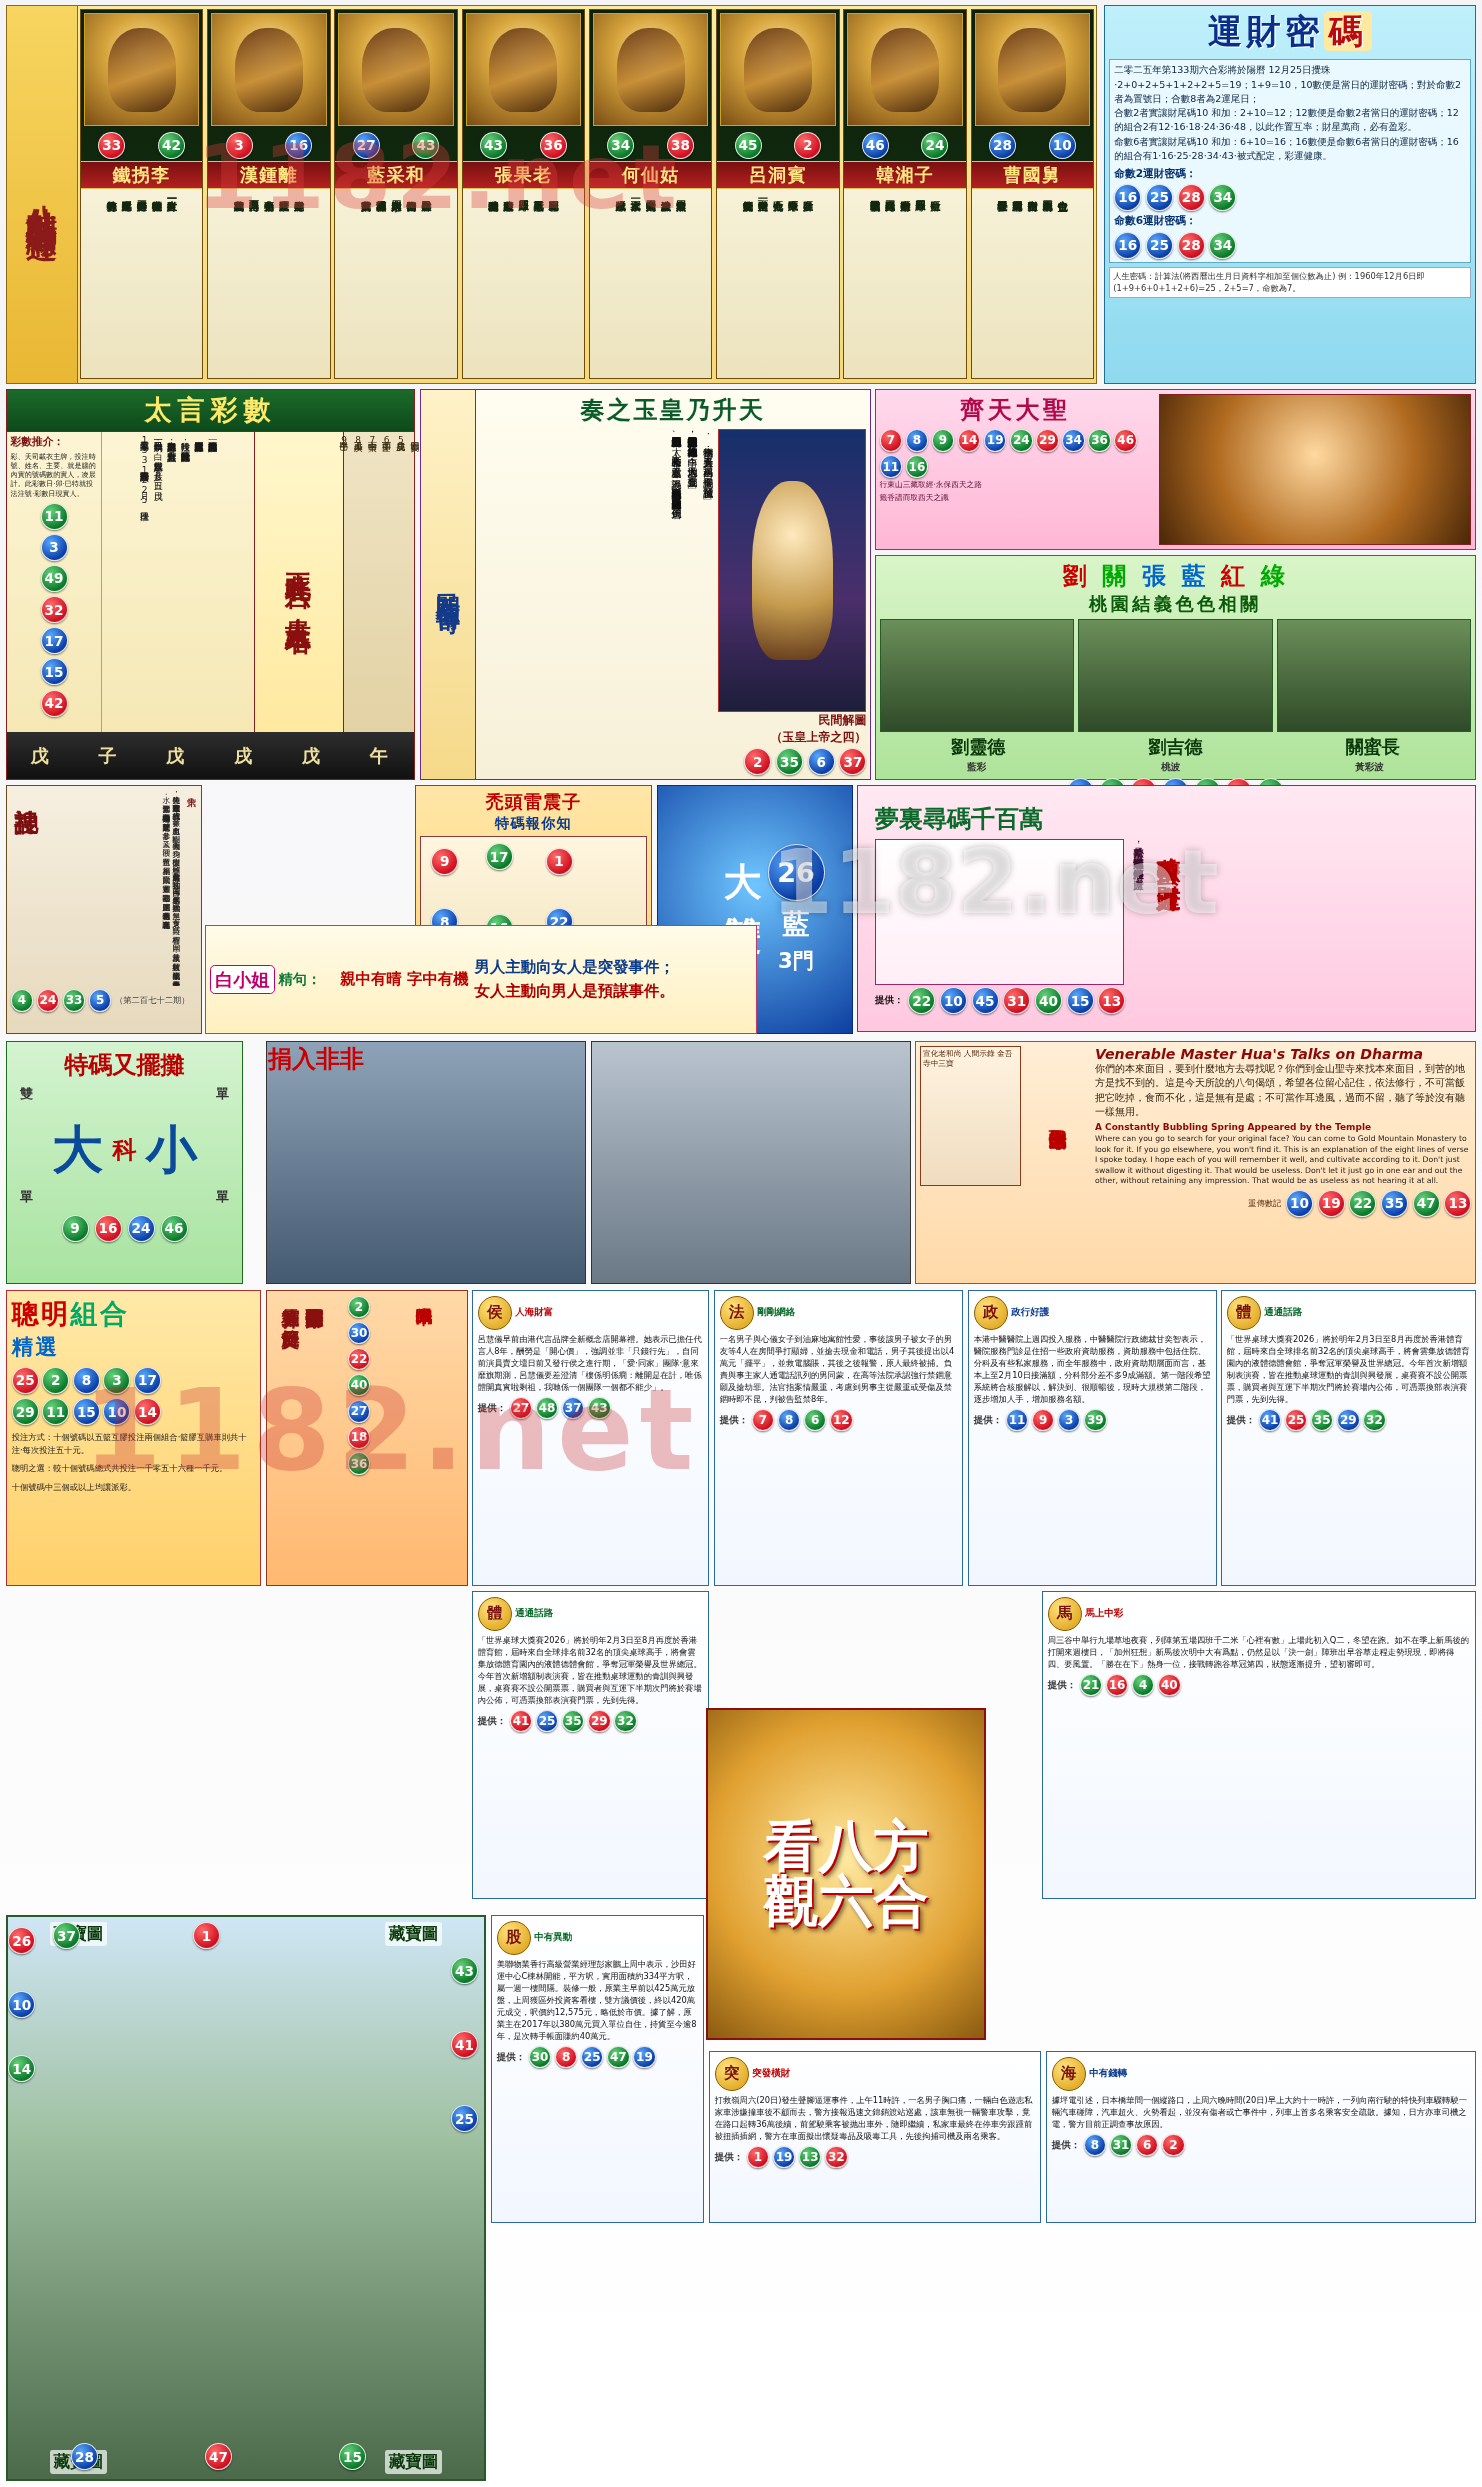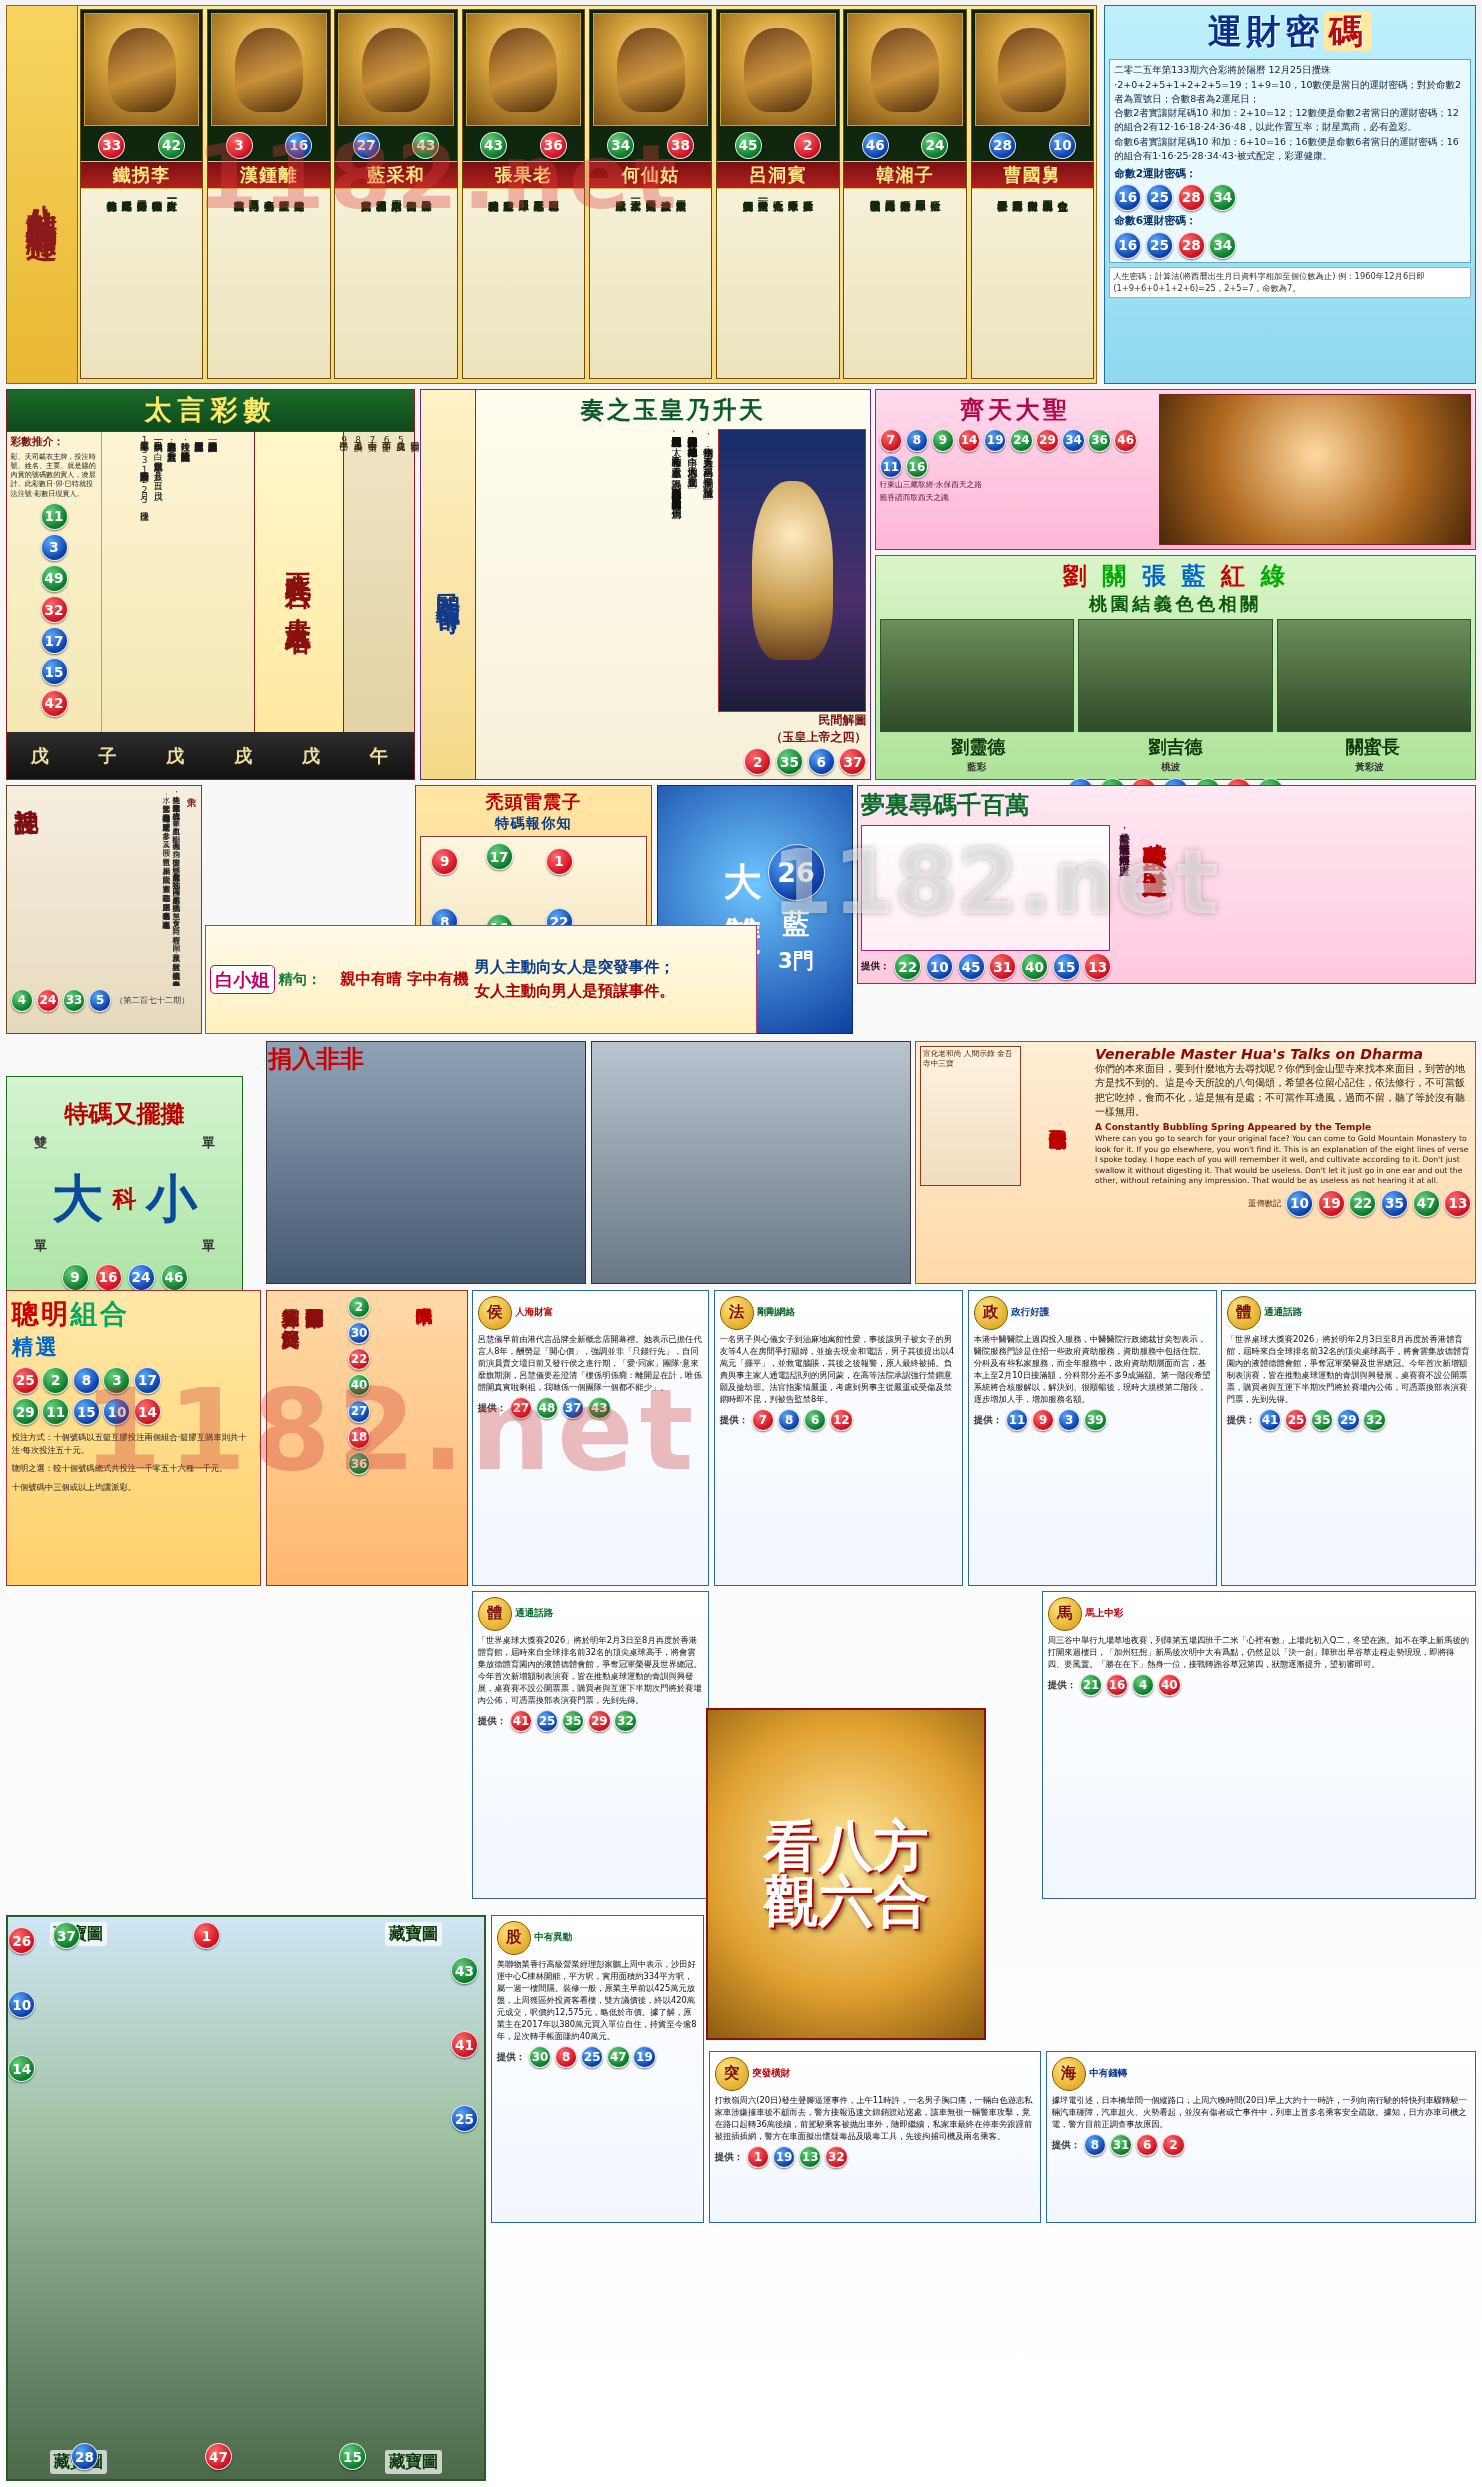--- a/index.html
+++ b/index.html
@@ -232,23 +232,23 @@
   #bigpair {
     left: 657px; top: 785px; width: 196px; height: 249px;
     background: radial-gradient(circle at 50% 40%, #6fc6ff, #0d3fa0);
     border:1.8px solid #0a2f7a; color:#fff;
     display:flex; align-items:center; justify-content:center; gap:6px;
   }
   .bp-col { writing-mode: vertical-rl; text-orientation: upright; font-size:36px; font-weight:bold; text-shadow:1.2px 1.2px 2.4px #000;}
   .bp-num { font-size:38px; font-weight:bold; }
 
   #dream {
-    left: 857px; top: 785px; width: 619px; height: 199px;
+    left: 857px; top: 785px; width: 619px; height: 247px;
     background: linear-gradient(#ffe9f2,#ffc9e0);
-    border:1.8px solid #a0246a; padding:3px; display:flex; gap:3.6px;
+    border:1.8px solid #a0246a; padding:17px; display:flex; gap:3.6px;
   }
   .dr-text { writing-mode: vertical-rl; text-orientation: upright; font-size:10.7px; line-height:1.4; color:#3a0a2a;}
   .dr-pic { width: 249px; border:1.2px solid #a0246a; background: linear-gradient(#fff,#ffeef6); position:relative;}
 
   #sousheng {
     left: 6px; top: 785px; width: 196px; height: 249px;
     background: linear-gradient(#f6efe0,#e6d9bd);
     border:1.8px solid #6a4a1a; padding:3.6px;
   }
   .ss-title { writing-mode: vertical-rl; text-orientation: upright; font-size:24px; font-weight:bold; color:#7a1010;}
@@ -258,23 +258,23 @@
     background: linear-gradient(#fffbe8,#fff0c0);
     border:1.8px solid #c03a6a; padding:3.6px; display:flex; align-items:center;
   }
   .bx-tag { font-size:18px; font-weight:bold; color:#c0006a; background:#fff; border:1.2px solid #c0006a; border-radius:4.7px; padding:1.2px 4.7px;}
   .bx-lines { margin-left:6px; font-size:15.4px; line-height:1.5; font-weight:bold;}
   .bx-l1 { color:#0a3a8a; }
   .bx-l2 { color:#a00; }
 
   
   #tema {
-    left: 6px; top: 1076px; width: 237px; height: 243px;
+    left: 6px; top: 1041px; width: 237px; height: 243px;
     background: linear-gradient(#d4f3d0,#a8e3a0);
-    border:1.8px solid #1d6b1d; padding:21px;
+    border:1.8px solid #1d6b1d; padding:7px;
   }
   .tm-title { font-size:24px; font-weight:bold; color:#b00; text-align:center;}
   .tm-big { display:flex; align-items:center; justify-content:center; gap:9.5px; font-size:51px; font-weight:bold; color:#0a4a9a; margin-top:9.5px;}
   .tm-marks { display:flex; justify-content:space-between; font-size:13px; font-weight:bold; color:#333; padding:3.6px 6px;}
 
   #photo1 {
     left: 266px; top: 1041px; width: 320px; height: 243px;
     border:1.8px solid #333; background:linear-gradient(#8fa3b8,#445a70);
     padding:0; overflow:hidden; position:absolute;
   }

